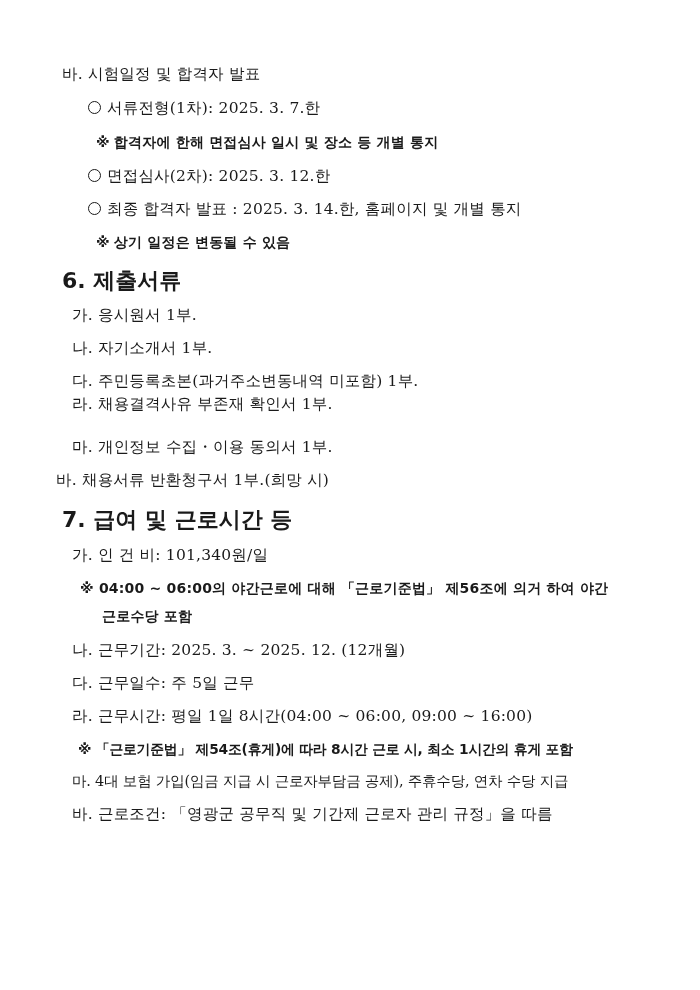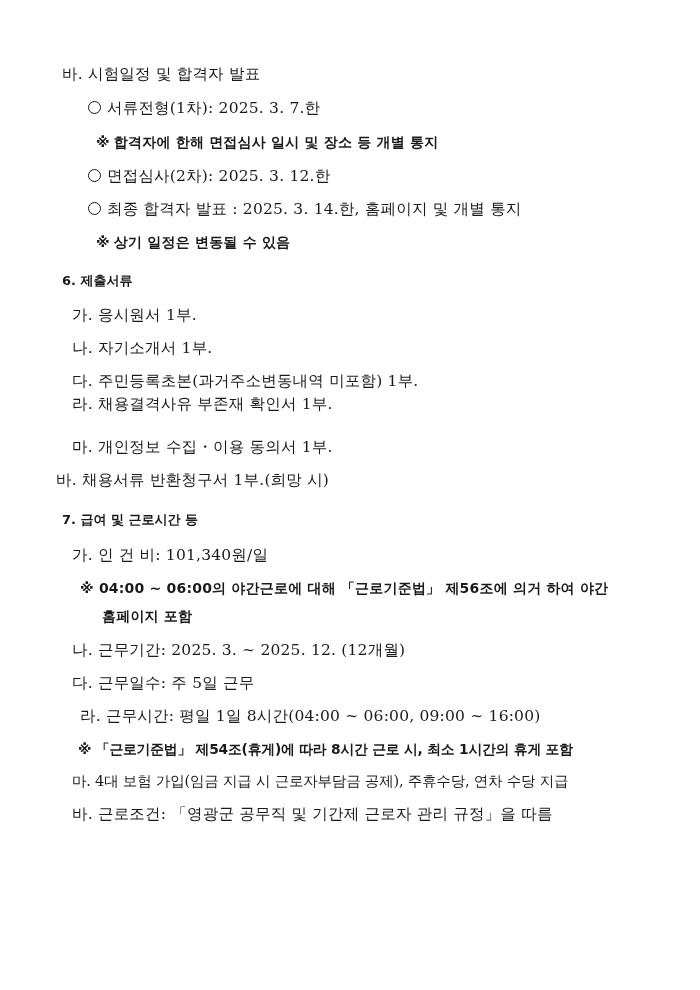--- a/index.html
+++ b/index.html
@@ -18,21 +18,21 @@
     .line {
       position: absolute;
       white-space: nowrap;
       font-size: 15.5px;
       line-height: 20px;
       letter-spacing: 0.2px;
     }
     .heading {
       font-family: "DejaVu Sans", "Liberation Sans", sans-serif;
       font-weight: bold;
-      font-size: 13px;
+      font-size: 22px;
       letter-spacing: 0px;
     }
     .note {
       font-family: "DejaVu Sans", "Liberation Sans", sans-serif;
       font-weight: bold;
       font-size: 14px;
     }
     .note-tight {
       font-size: 13.8px;
       letter-spacing: -0.2px;
@@ -83,22 +83,22 @@
 <div class="line" style="left:72px; top:371px;">다. 주민등록초본(과거주소변동내역 미포함) 1부.</div>
 <div class="line" style="left:72px; top:394px;">라. 채용결격사유 부존재 확인서 1부.</div>
 <div class="line" style="left:72px; top:437px;">마. 개인정보 수집・이용 동의서 1부.</div>
 <div class="line" style="left:56px; top:470px;">바. 채용서류 반환청구서 1부.(희망 시)</div>
 
 <div class="line heading" style="left:62px; top:510px;">7. 급여 및 근로시간 등</div>
 
 <div class="line" style="left:72px; top:545px;">가. 인 건 비: 101,340원/일</div>
 
 <div class="line note" style="left:80px; top:578px;">※ 04:00 ~ 06:00의 야간근로에 대해 「근로기준법」 제56조에 의거 하여 야간</div>
-<div class="line note" style="left:102px; top:606px;">홈페이지 포함</div>
+<div class="line note" style="left:102px; top:606px;">근로수당 포함</div>
 
 <div class="line" style="left:72px; top:640px;">나. 근무기간: 2025. 3. ~ 2025. 12. (12개월)</div>
 <div class="line" style="left:72px; top:673px;">다. 근무일수: 주 5일 근무</div>
-<div class="line" style="left:80px; top:706px;">라. 근무시간: 평일 1일 8시간(04:00 ~ 06:00, 09:00 ~ 16:00)</div>
+<div class="line" style="left:72px; top:706px;">라. 근무시간: 평일 1일 8시간(04:00 ~ 06:00, 09:00 ~ 16:00)</div>
 
 <div class="line note note-tight" style="left:78px; top:739px;">※ 「근로기준법」 제54조(휴게)에 따라 8시간 근로 시, 최소 1시간의 휴게 포함</div>
 
 <div class="line" style="left:72px; top:771px; font-size:14.5px; letter-spacing:-0.2px;">마. 4대 보험 가입(임금 지급 시 근로자부담금 공제), 주휴수당, 연차 수당 지급</div>
 <div class="line" style="left:72px; top:804px;">바. 근로조건: 「영광군 공무직 및 기간제 근로자 관리 규정」을 따름</div>
 
 </body></html>

